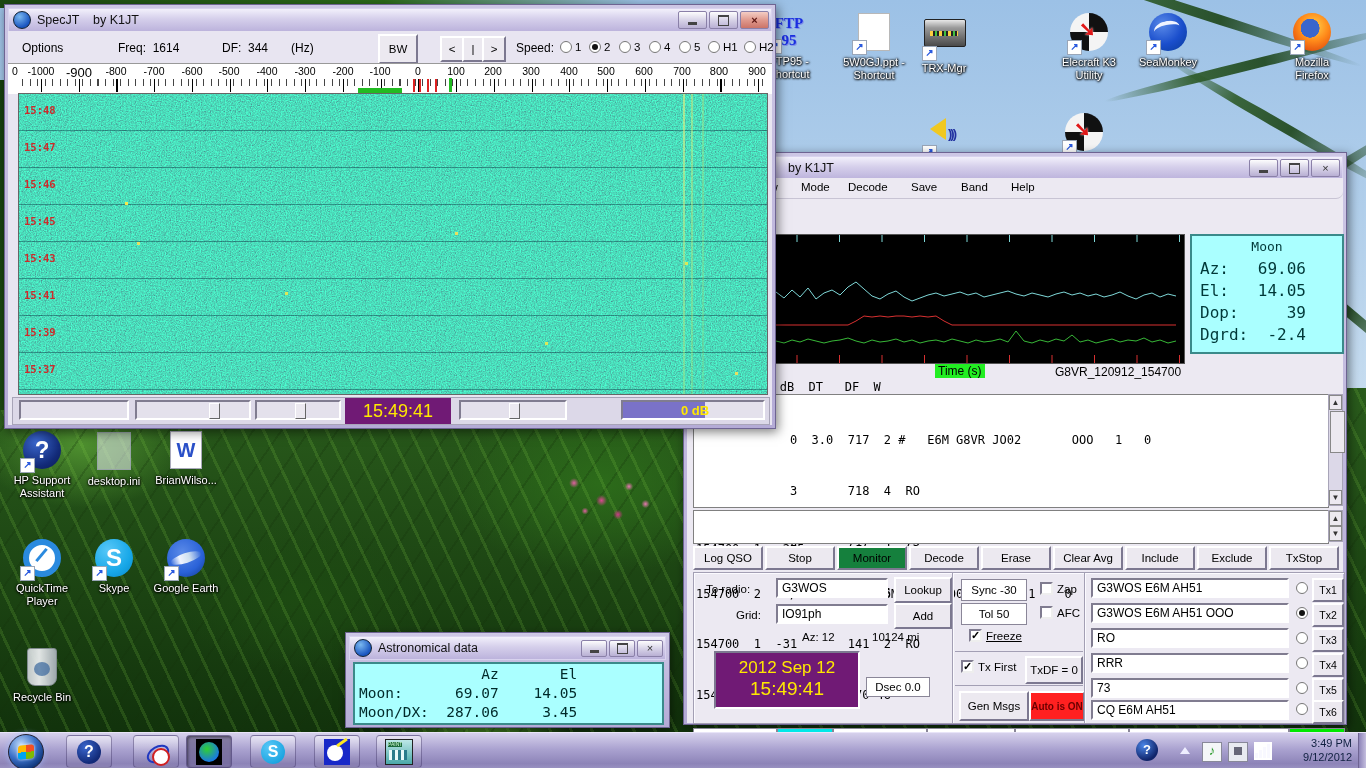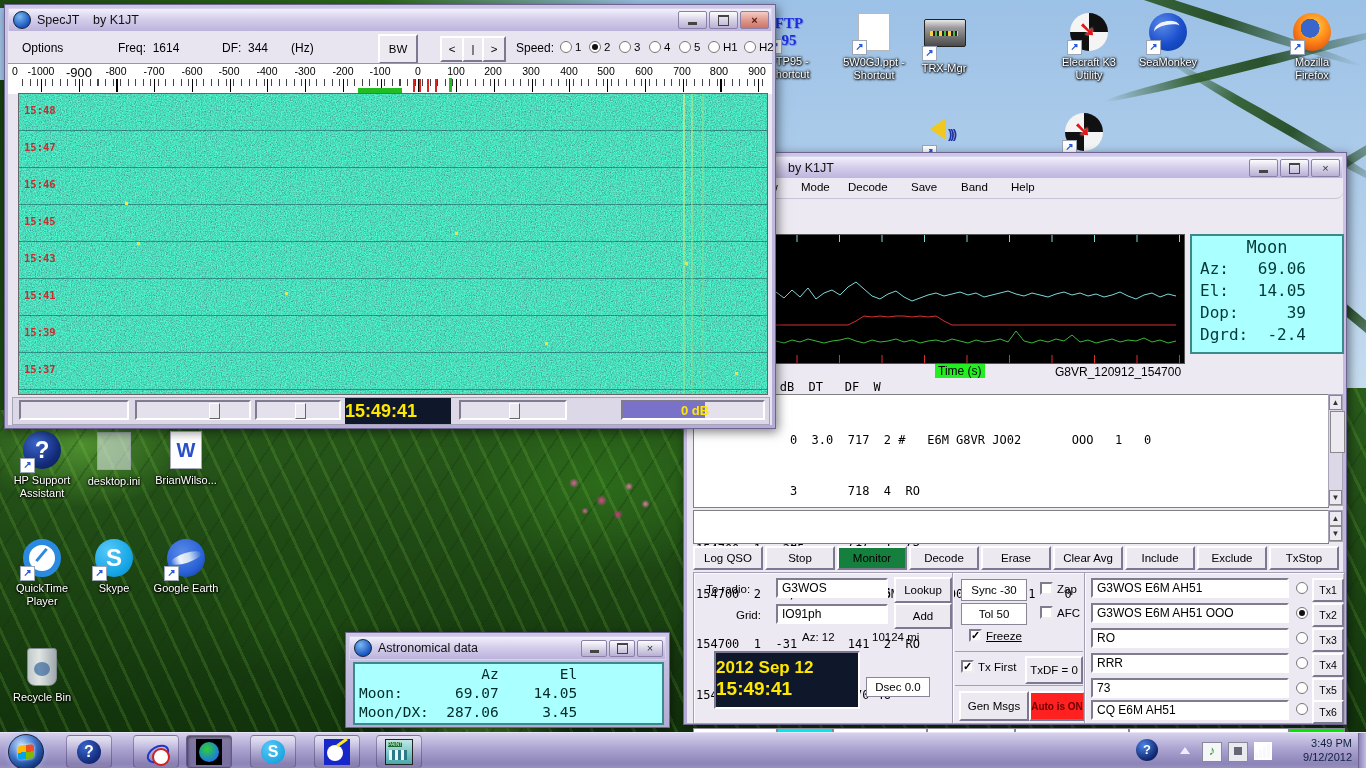--- a/index.html
+++ b/index.html
@@ -102,21 +102,21 @@
   .rb{position:absolute;width:12px;height:12px;border-radius:50%;background:#fff;border:1px solid #777;box-sizing:border-box;}
   .rb.sel:after{content:"";position:absolute;left:2px;top:2px;width:6px;height:6px;border-radius:50%;background:#111;}
   .lbl11{position:absolute;font-size:11.5px;white-space:pre;}
   .mono{font-family:"DejaVu Sans Mono",monospace;}
   .etchbox{position:absolute;border:1px solid #a39fb4;box-shadow:inset 1px 1px 0 #fbfaff;}
   
   .slider{position:absolute;height:20px;background:#e4e1ec;border-top:2px solid #807c90;border-left:2px solid #807c90;
           border-right:2px solid #fff;border-bottom:2px solid #fff;box-sizing:border-box;}
   .thumb{position:absolute;top:1px;width:9px;height:14px;background:#ece9f0;border:1px solid #666;
          border-top-color:#fff;border-left-color:#fff;}
-  .lcd{background:#0f172a;color:#ffe800;font-weight:bold;}
+  .lcd{background:#701a75;color:#ffe800;font-weight:normal;text-align:center;}
   .wlbl{position:absolute;left:5px;color:#cc2a2a;font-weight:bold;font-size:10.5px;font-family:"DejaVu Sans Mono",monospace;}
   .streak{position:absolute;top:0;height:100%;width:2px;}
   
   .vscroll{position:absolute;background:#dcd8e8;border:1px solid #a8a4b8;box-sizing:border-box;}
   .sbtn{position:absolute;left:0;width:100%;height:15px;background:#ece9f0;border:1px solid #888;
         box-sizing:border-box;font-size:8px;text-align:center;line-height:13px;color:#333;}
   .sthumb{position:absolute;left:1px;width:13px;background:#ece9f0;border:1px solid #888;}
   
   #taskbar{position:absolute;left:0;top:732px;width:1366px;height:36px;
     background:linear-gradient(#d6d1ec,#aaa2d0 45%,#8d84b8 85%,#9b93c2);
@@ -300,21 +300,21 @@
           <line x1="441" x2="441" y1="0" y2="7" stroke="#7fd8d8"></line>
           <line x1="441" x2="441" y1="120" y2="128" stroke="#d83030"></line>
           <line x1="483.5" x2="483.5" y1="0" y2="7" stroke="#7fd8d8"></line>
           <line x1="483.5" x2="483.5" y1="120" y2="128" stroke="#d83030"></line>
           <polyline points="8.0,62 16.0,64 24.0,60 32.0,65 40.0,59 48.0,66 56.0,58 64.0,64 72.0,60 80.0,57 88.0,63 96.0,55 104.0,62 112.0,53 120.0,64 128.0,58 136.0,55 144.0,60 152.0,52 160.0,47 168.0,54 176.0,61 184.0,64 192.0,59 200.0,56 208.0,62 216.0,66 224.0,63 232.0,60 240.0,58 248.0,61 256.0,59 264.0,57 272.0,60 280.0,58 288.0,62 296.0,60 304.0,58 312.0,56 320.0,59 328.0,61 336.0,58 344.0,60 352.0,62 360.0,59 368.0,57 376.0,60 384.0,58 392.0,61 400.0,59 408.0,62 416.0,60 424.0,57 432.0,61 440.0,64 448.0,60 456.0,58 464.0,62 472.0,59 480.0,61" fill="none" stroke="#7fd8d8" stroke-width="1"></polyline>
           <polyline points="8.0,90 16.0,90 24.0,90 32.0,90 40.0,90 48.0,90 56.0,90 64.0,90 72.0,90 80.0,90 88.0,90 96.0,90 104.0,90 112.0,90 120.0,90 128.0,90 136.0,90 144.0,90 152.0,90 160.0,86 168.0,81 176.0,82 184.0,81 192.0,82 200.0,81 208.0,81 216.0,82 224.0,81 232.0,82 240.0,81 248.0,86 256.0,90 264.0,90 272.0,90 280.0,90 288.0,90 296.0,90 304.0,90 312.0,90 320.0,90 328.0,90 336.0,90 344.0,90 352.0,90 360.0,90 368.0,90 376.0,90 384.0,90 392.0,90 400.0,90 408.0,90 416.0,90 424.0,90 432.0,90 440.0,90 448.0,90 456.0,90 464.0,90 472.0,90 480.0,90" fill="none" stroke="#d83030" stroke-width="1"></polyline>
           <polyline points="8.0,106 16.0,104 24.0,107 32.0,105 40.0,108 48.0,106 56.0,104 64.0,107 72.0,105 80.0,106 88.0,108 96.0,105 104.0,107 112.0,104 120.0,106 128.0,108 136.0,106 144.0,105 152.0,103 160.0,106 168.0,108 176.0,105 184.0,107 192.0,106 200.0,104 208.0,107 216.0,105 224.0,108 232.0,106 240.0,105 248.0,107 256.0,104 264.0,106 272.0,108 280.0,105 288.0,107 296.0,106 304.0,104 312.0,107 320.0,96 328.0,106 336.0,108 344.0,105 352.0,107 360.0,104 368.0,106 376.0,100 384.0,107 392.0,105 400.0,108 408.0,106 416.0,104 424.0,107 432.0,105 440.0,106 448.0,103 456.0,107 464.0,105 472.0,108 480.0,106" fill="none" stroke="#38b838" stroke-width="1"></polyline>
         </svg>
 
       <div class="abs mono" style="left:503px;top:56px;width:150px;height:116px;background:#aaffff;border:2px solid #3a8a8a;font-size:16px;line-height:22px;color:#003838;">
-        <div style="text-align:center;font-size:17px;">Moon</div>
+        <div style="text-align:center;font-size:13px;">Moon</div>
         <div style="white-space:pre;padding-left:8px;">Az:   69.06</div>
         <div style="white-space:pre;padding-left:8px;">El:   14.05</div>
         <div style="white-space:pre;padding-left:8px;">Dop:     39</div>
         <div style="white-space:pre;padding-left:8px;">Dgrd:  -2.4</div>
       </div>
 
       <span class="abs" style="left:248px;top:186px;background:#22ee22;padding:0 3px;font-size:12px;">Time (s)</span>
       <span class="abs" style="left:368px;top:187px;font-size:12px;">G8VR_120912_154700</span>
 
       <div class="abs mono" style="left:6px;top:202px;font-size:12px;white-space:pre;">            dB  DT   DF  W</div>

